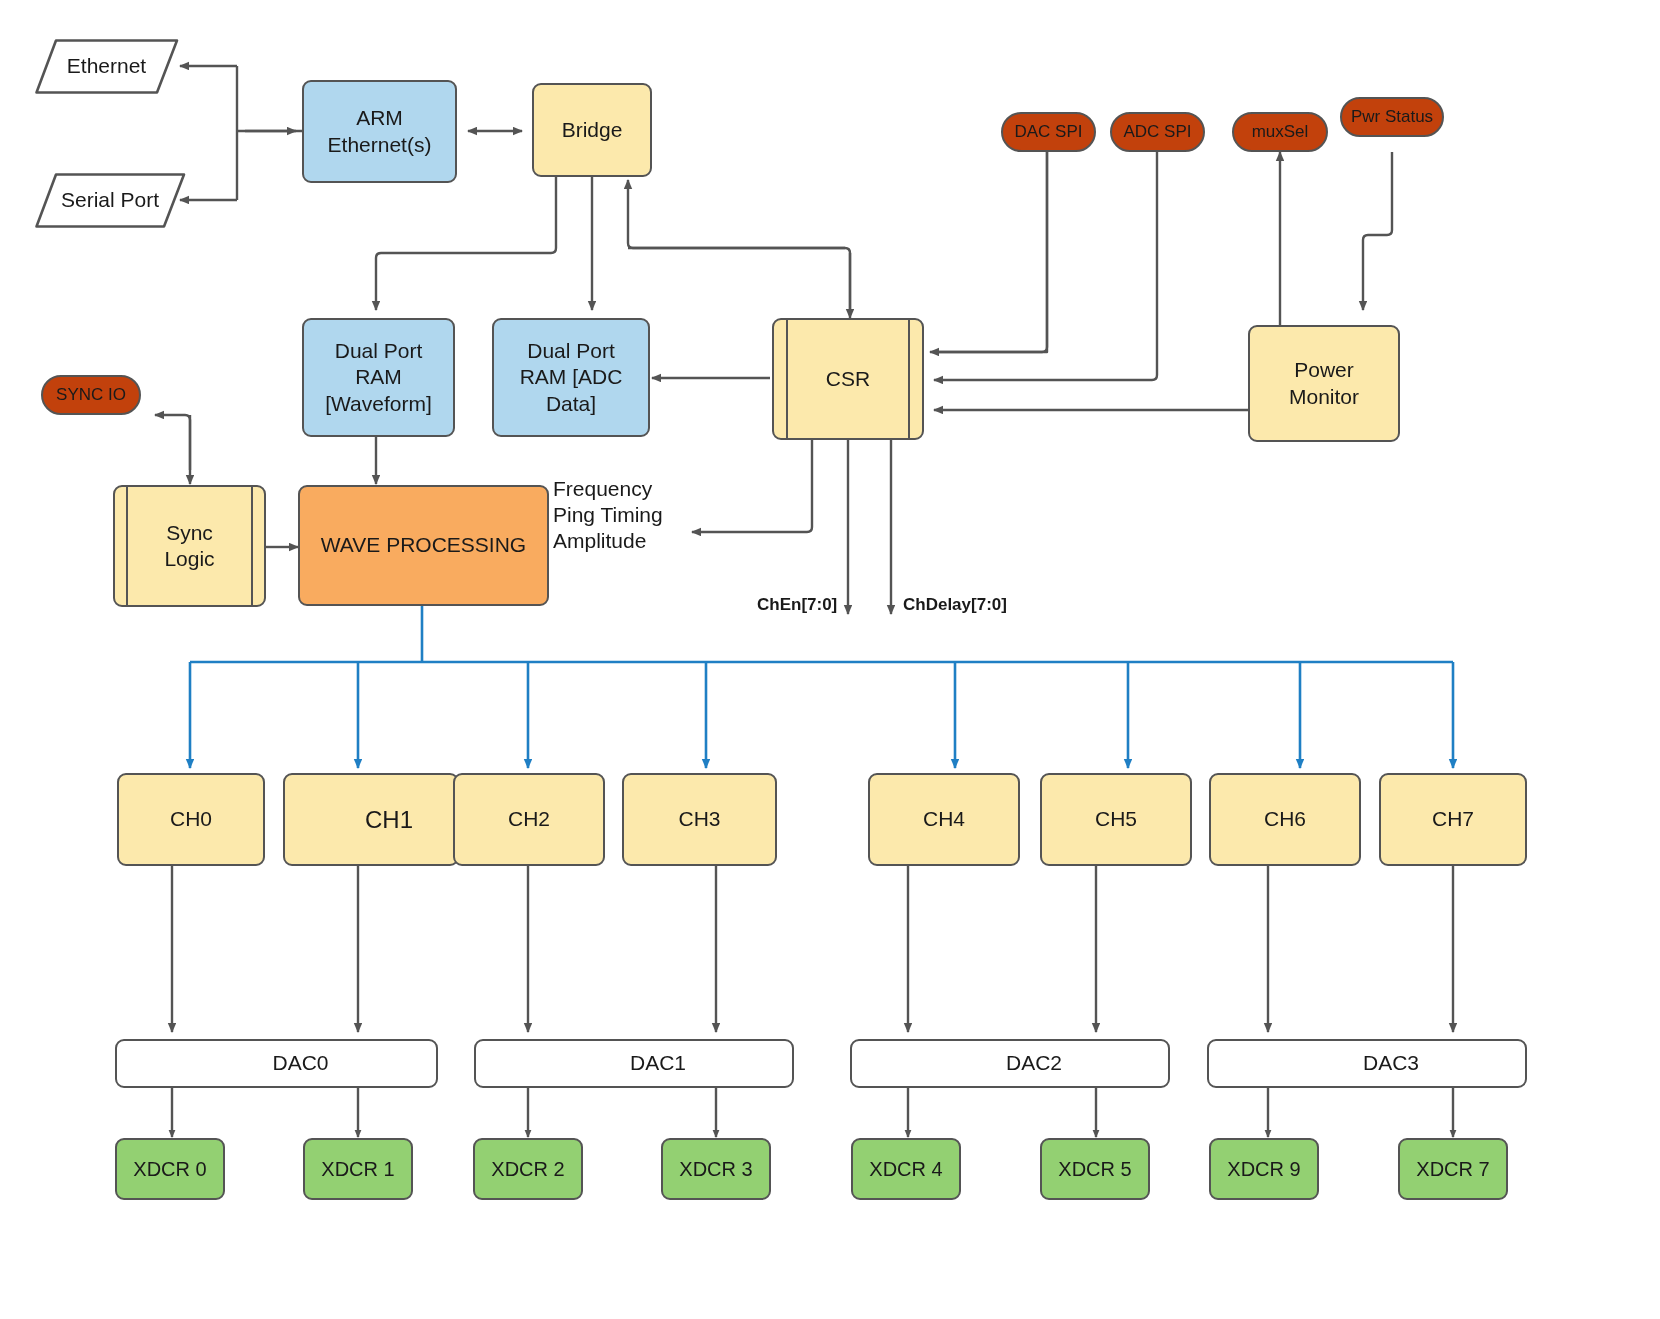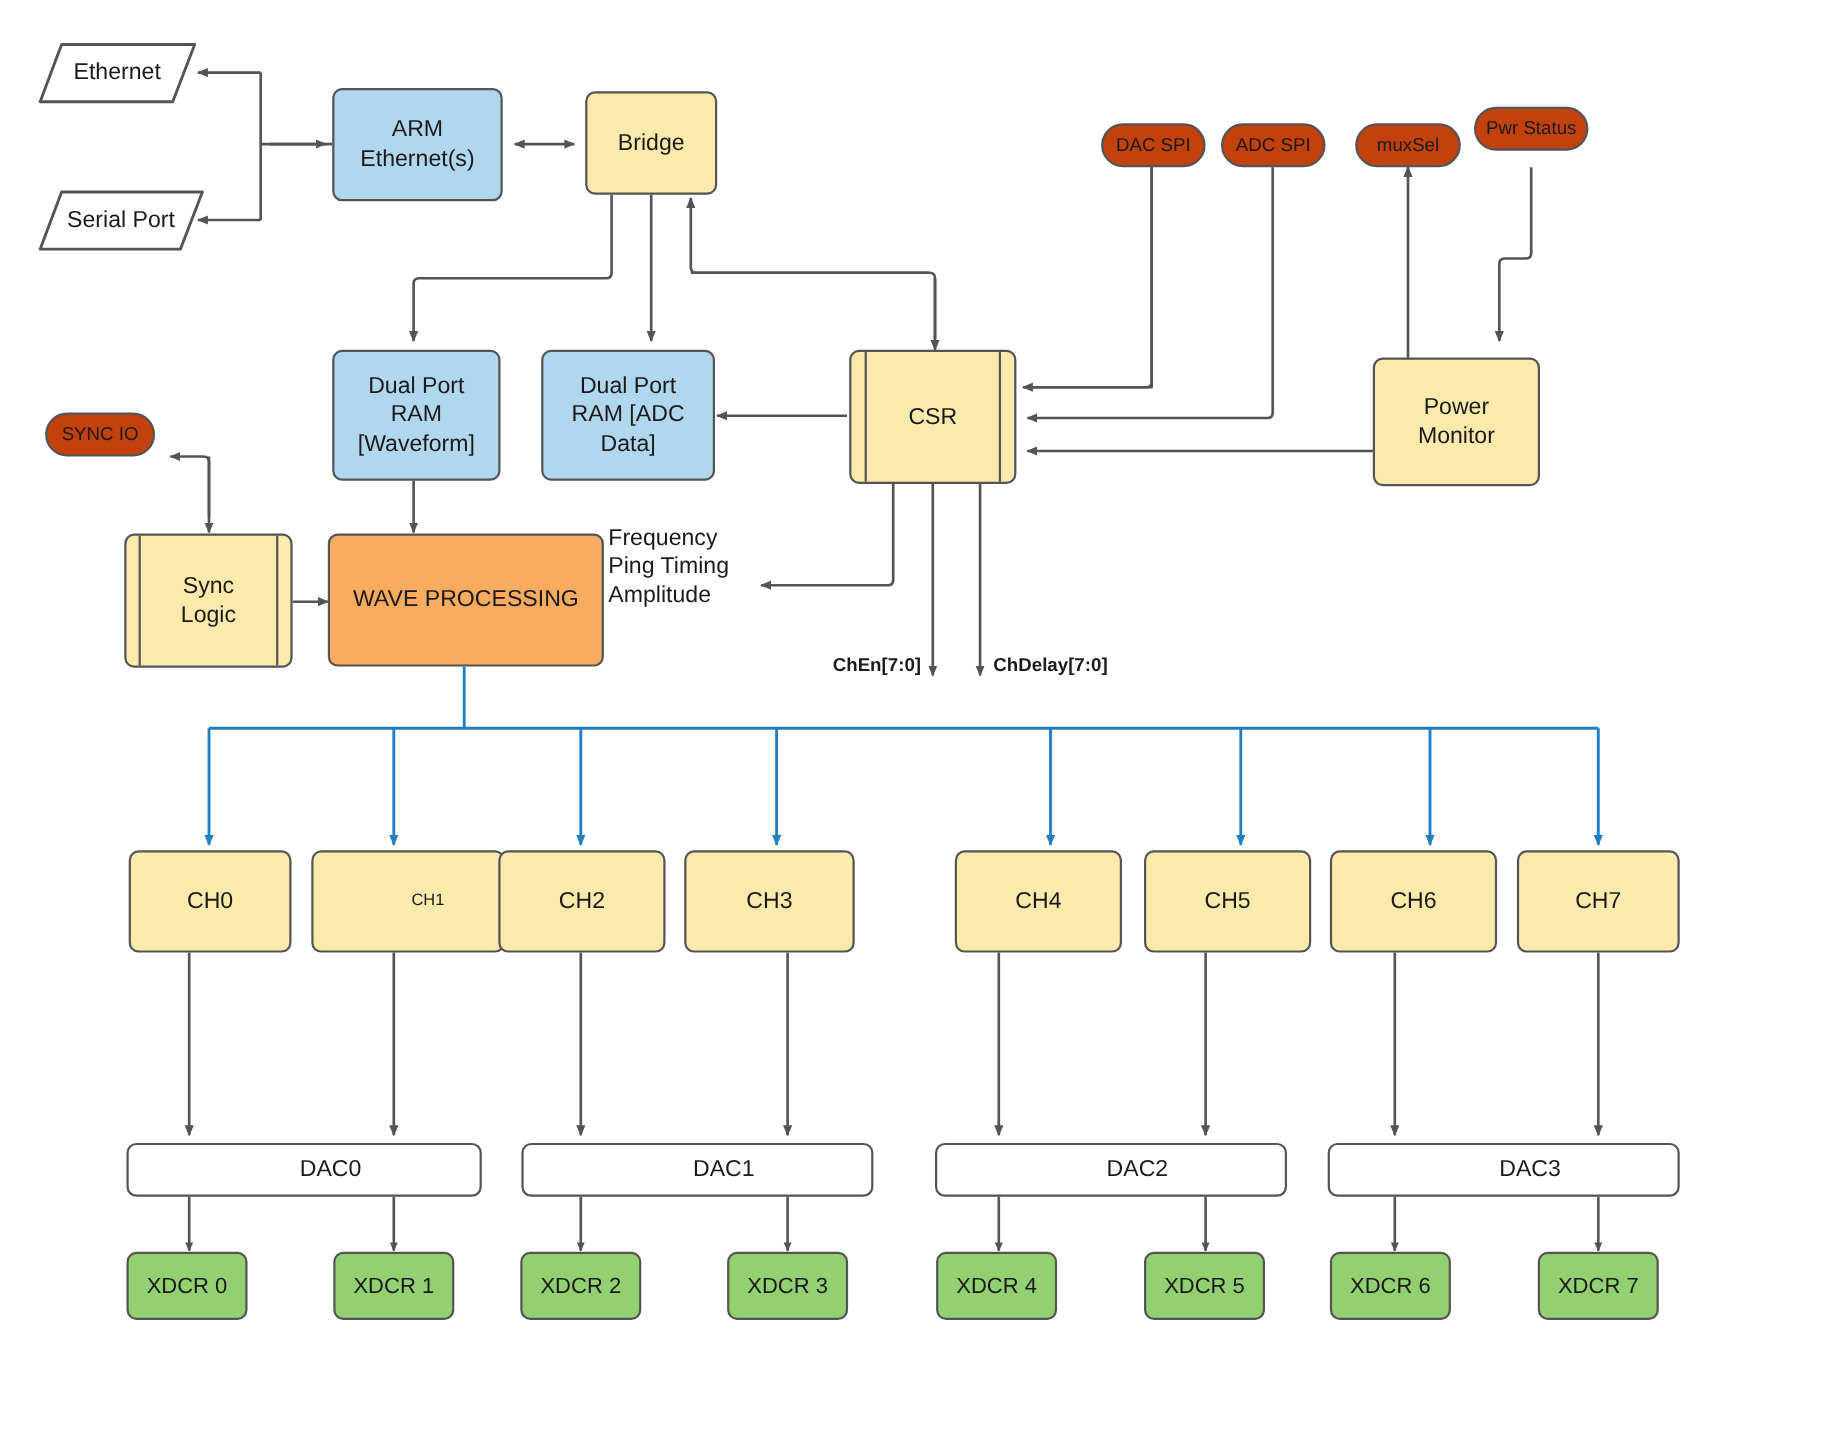--- a/index.html
+++ b/index.html
@@ -203,21 +203,21 @@
 Ping Timing
 Amplitude</div>
 
   <div class="lbl bold" style="left:757px;top:595px;font-size:17px;">ChEn[7:0]</div>
 
   <div class="lbl bold" style="left:903px;top:595px;font-size:17px;">ChDelay[7:0]</div>
 
   <div class="node n-yellow" style="left:117px;top:773px;width:148px;height:93px;font-size:21px;">
     <span>CH0</span>
   </div>
-  <div class="node n-yellow" style="left:283px;top:773px;width:176px;height:93px;font-size:15px;padding-left:36px;">
+  <div class="node n-yellow" style="left:283px;top:773px;width:176px;height:93px;font-size:24px;padding-left:36px;">
     <span>CH1</span>
   </div>
   <div class="node n-yellow" style="left:453px;top:773px;width:152px;height:93px;font-size:21px;">
     <span>CH2</span>
   </div>
   <div class="node n-yellow" style="left:622px;top:773px;width:155px;height:93px;font-size:21px;">
     <span>CH3</span>
   </div>
   <div class="node n-yellow" style="left:868px;top:773px;width:152px;height:93px;font-size:21px;">
     <span>CH4</span>
@@ -257,19 +257,19 @@
   <div class="node n-green" style="left:661px;top:1138px;width:110px;height:62px;font-size:20px;">
     <span>XDCR 3</span>
   </div>
   <div class="node n-green" style="left:851px;top:1138px;width:110px;height:62px;font-size:20px;">
     <span>XDCR 4</span>
   </div>
   <div class="node n-green" style="left:1040px;top:1138px;width:110px;height:62px;font-size:20px;">
     <span>XDCR 5</span>
   </div>
   <div class="node n-green" style="left:1209px;top:1138px;width:110px;height:62px;font-size:20px;">
-    <span>XDCR 6</span>
+    <span>XDCR 9</span>
   </div>
   <div class="node n-green" style="left:1398px;top:1138px;width:110px;height:62px;font-size:20px;">
     <span>XDCR 7</span>
   </div>
 
 </div>
 
 </body></html>

